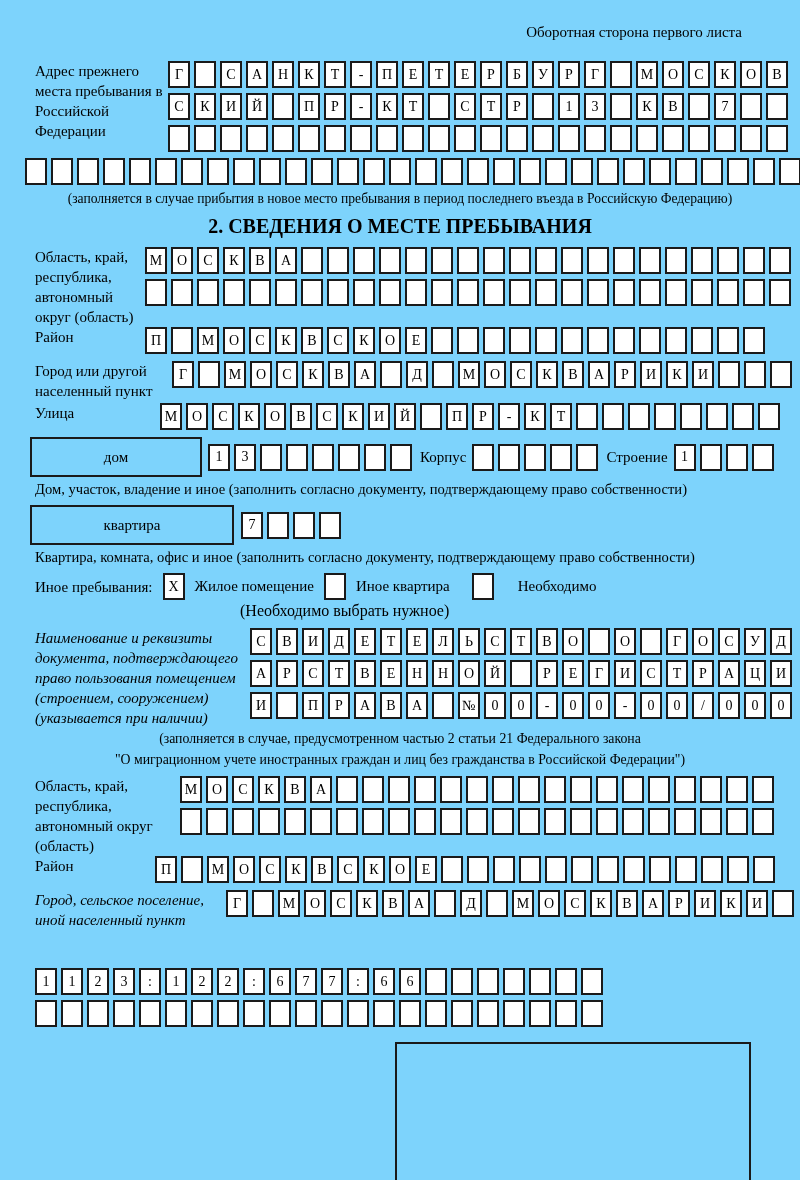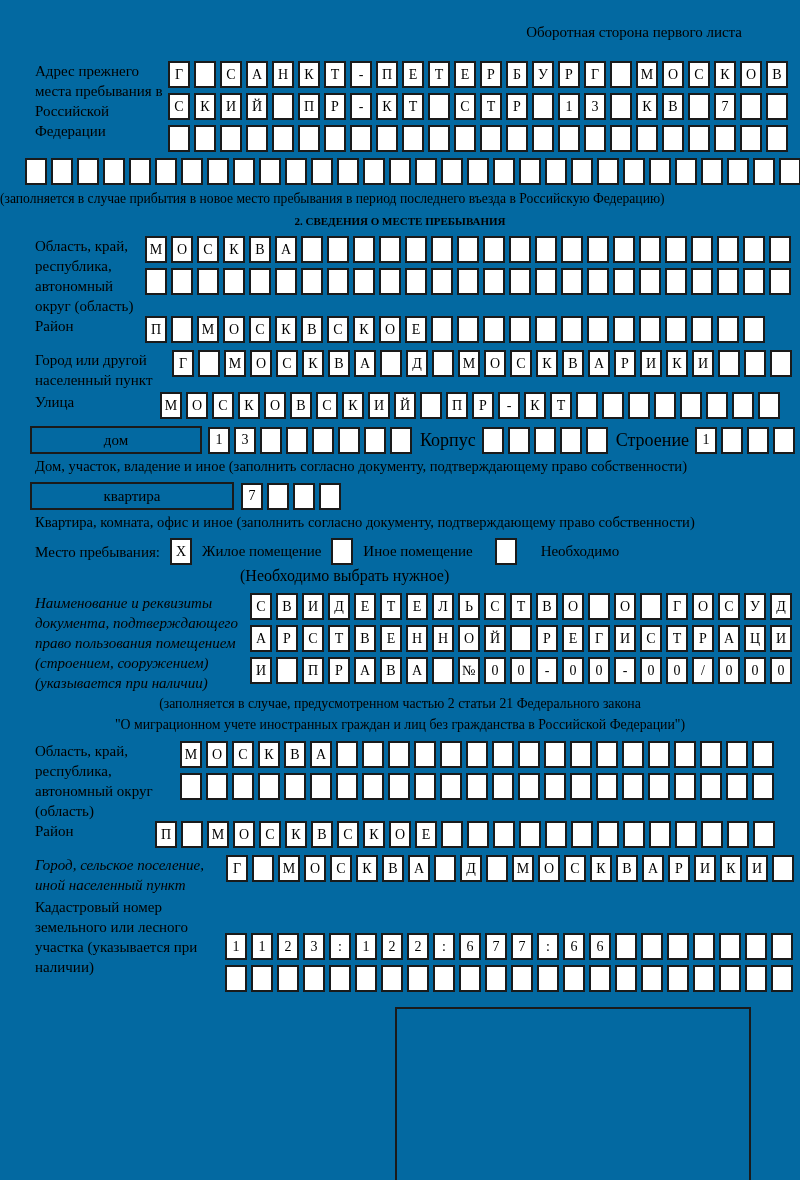--- a/index.html
+++ b/index.html
@@ -1,44 +1,44 @@
 <!DOCTYPE html>
 <html><head>
 <meta charset="utf-8">
 <style>
   html,body { margin:0; padding:0; background:#ffffff; }
   body { width:800px; font-family:"Liberation Serif","DejaVu Serif",serif; color:#000; }
   .sheet { position:relative; width:800px; height:1180px; box-sizing:border-box;
-           padding:24px 0 0 35px; overflow:hidden; background:#0369a1; }
+           padding:24px 0 0 35px; overflow:hidden; background:#7dd3fc; }
 
   .header-note { text-align:right; padding-right:58px; font-size:15px; margin-bottom:20px; }
 
   .field { display:flex; align-items:flex-start; }
   .flabel { font-size:15px; line-height:20px; flex:none; }
   .w130 { width:133px; } .w110 { width:110px; } .w137 { width:137px; }
   .w125 { width:125px; } .w215 { width:215px;font-style:italic; } .w145 { width:145px; }
   .w120 { width:120px; } .w191 { width:191px;font-style:italic; } .w190 { width:190px; }
 
   .rows { flex:1; }
   .boxrow { display:flex; gap:4px; margin-bottom:5px; }
   .box { flex:none; width:22px; height:27px; box-sizing:border-box; border:2px solid #1a1a1a;
          display:flex; align-items:center; justify-content:center;
          font-size:14px; line-height:1; background:#fff; }
   .fullrow { margin-left:-10px; margin-top:1px; }
 
-  .center-note { margin-left:-35px; width:800px; text-align:left; font-size:13.6px; line-height:18px; }
+  .center-note { margin-left:-35px; width:800px; text-align:center; font-size:13.6px; line-height:18px; }
   .section-title { margin:7px 0 9px -35px; width:800px; text-align:center;
-                   font-size:11px; font-weight:bold; }
+                   font-size:20px; font-weight:bold; }
 
   .inline-row { display:flex; align-items:center; margin:1px 0 4px -5px; }
-  .widebox { flex:none; height:28px; box-sizing:border-box; border:2px solid #1a1a1a;
+  .widebox { flex:none; height:40px; box-sizing:border-box; border:2px solid #1a1a1a;
              display:flex; align-items:center; justify-content:center; font-size:15px; }
   .dombox { width:172px; margin-right:6px; }
   .kvbox  { width:204px; margin-right:7px; }
-  .inline-label { font-size:18px; margin:0 6px 0 8px; }
+  .inline-label { font-size:15px; margin:0 6px 0 8px; }
 
   .small-note { font-size:14.6px; margin:2px 0 7px 0; }
 
   .stay-row { display:flex; align-items:center; margin:4px 0 2px 0; font-size:15px; }
   .stay-row .box { margin:0 10px; }
   .stay-note { font-size:16px; margin:2px 0 8px 205px; }
 
   .fact-title { margin:6px 0 8px -35px; width:800px; text-align:center;
                 font-size:15.5px; font-weight:bold; }
   .fact-notes { margin-left:-35px; width:800px; text-align:center;
@@ -364,25 +364,25 @@
     <div class="boxrow" style="margin-bottom:0">
         <span class="box">7</span>
         <span class="box"></span>
         <span class="box"></span>
         <span class="box"></span>
       </div>
   </div>
   <div class="small-note">Квартира, комната, офис и иное (заполнить согласно документу, подтверждающему право собственности)</div>
 
   <div class="stay-row">
-    <span class="flabel">Место пребывания:</span>
+    <span class="flabel">Иное пребывания:</span>
     <span class="box">X</span>
     <span>Жилое помещение</span>
     <span class="box"></span>
-    <span>Иное помещение</span>
+    <span>Иное квартира</span>
     <span class="box" style="margin-left:22px;margin-right:24px"></span>
     <span>Необходимо</span>
   </div>
   <div class="stay-note">(Необходимо выбрать нужное)</div>
 
   <div class="field">
     <div class="flabel w215">Наименование и реквизиты документа, подтверждающего право пользования помещением (строением, сооружением) (указывается при наличии)</div>
     <div class="rows">
       <div class="boxrow">
           <span class="box">С</span>
@@ -573,21 +573,20 @@
           <span class="box">Р</span>
           <span class="box">И</span>
           <span class="box">К</span>
           <span class="box">И</span>
           <span class="box"></span>
         </div>
     </div>
   </div>
 
   <div class="field">
-    <div class="flabel w190">Кадастровый номер земельного или лесного участка (указывается при наличии)</div>
     <div class="rows" style="padding-top:36px">
       <div class="boxrow">
           <span class="box">1</span>
           <span class="box">1</span>
           <span class="box">2</span>
           <span class="box">3</span>
           <span class="box">:</span>
           <span class="box">1</span>
           <span class="box">2</span>
           <span class="box">2</span>

